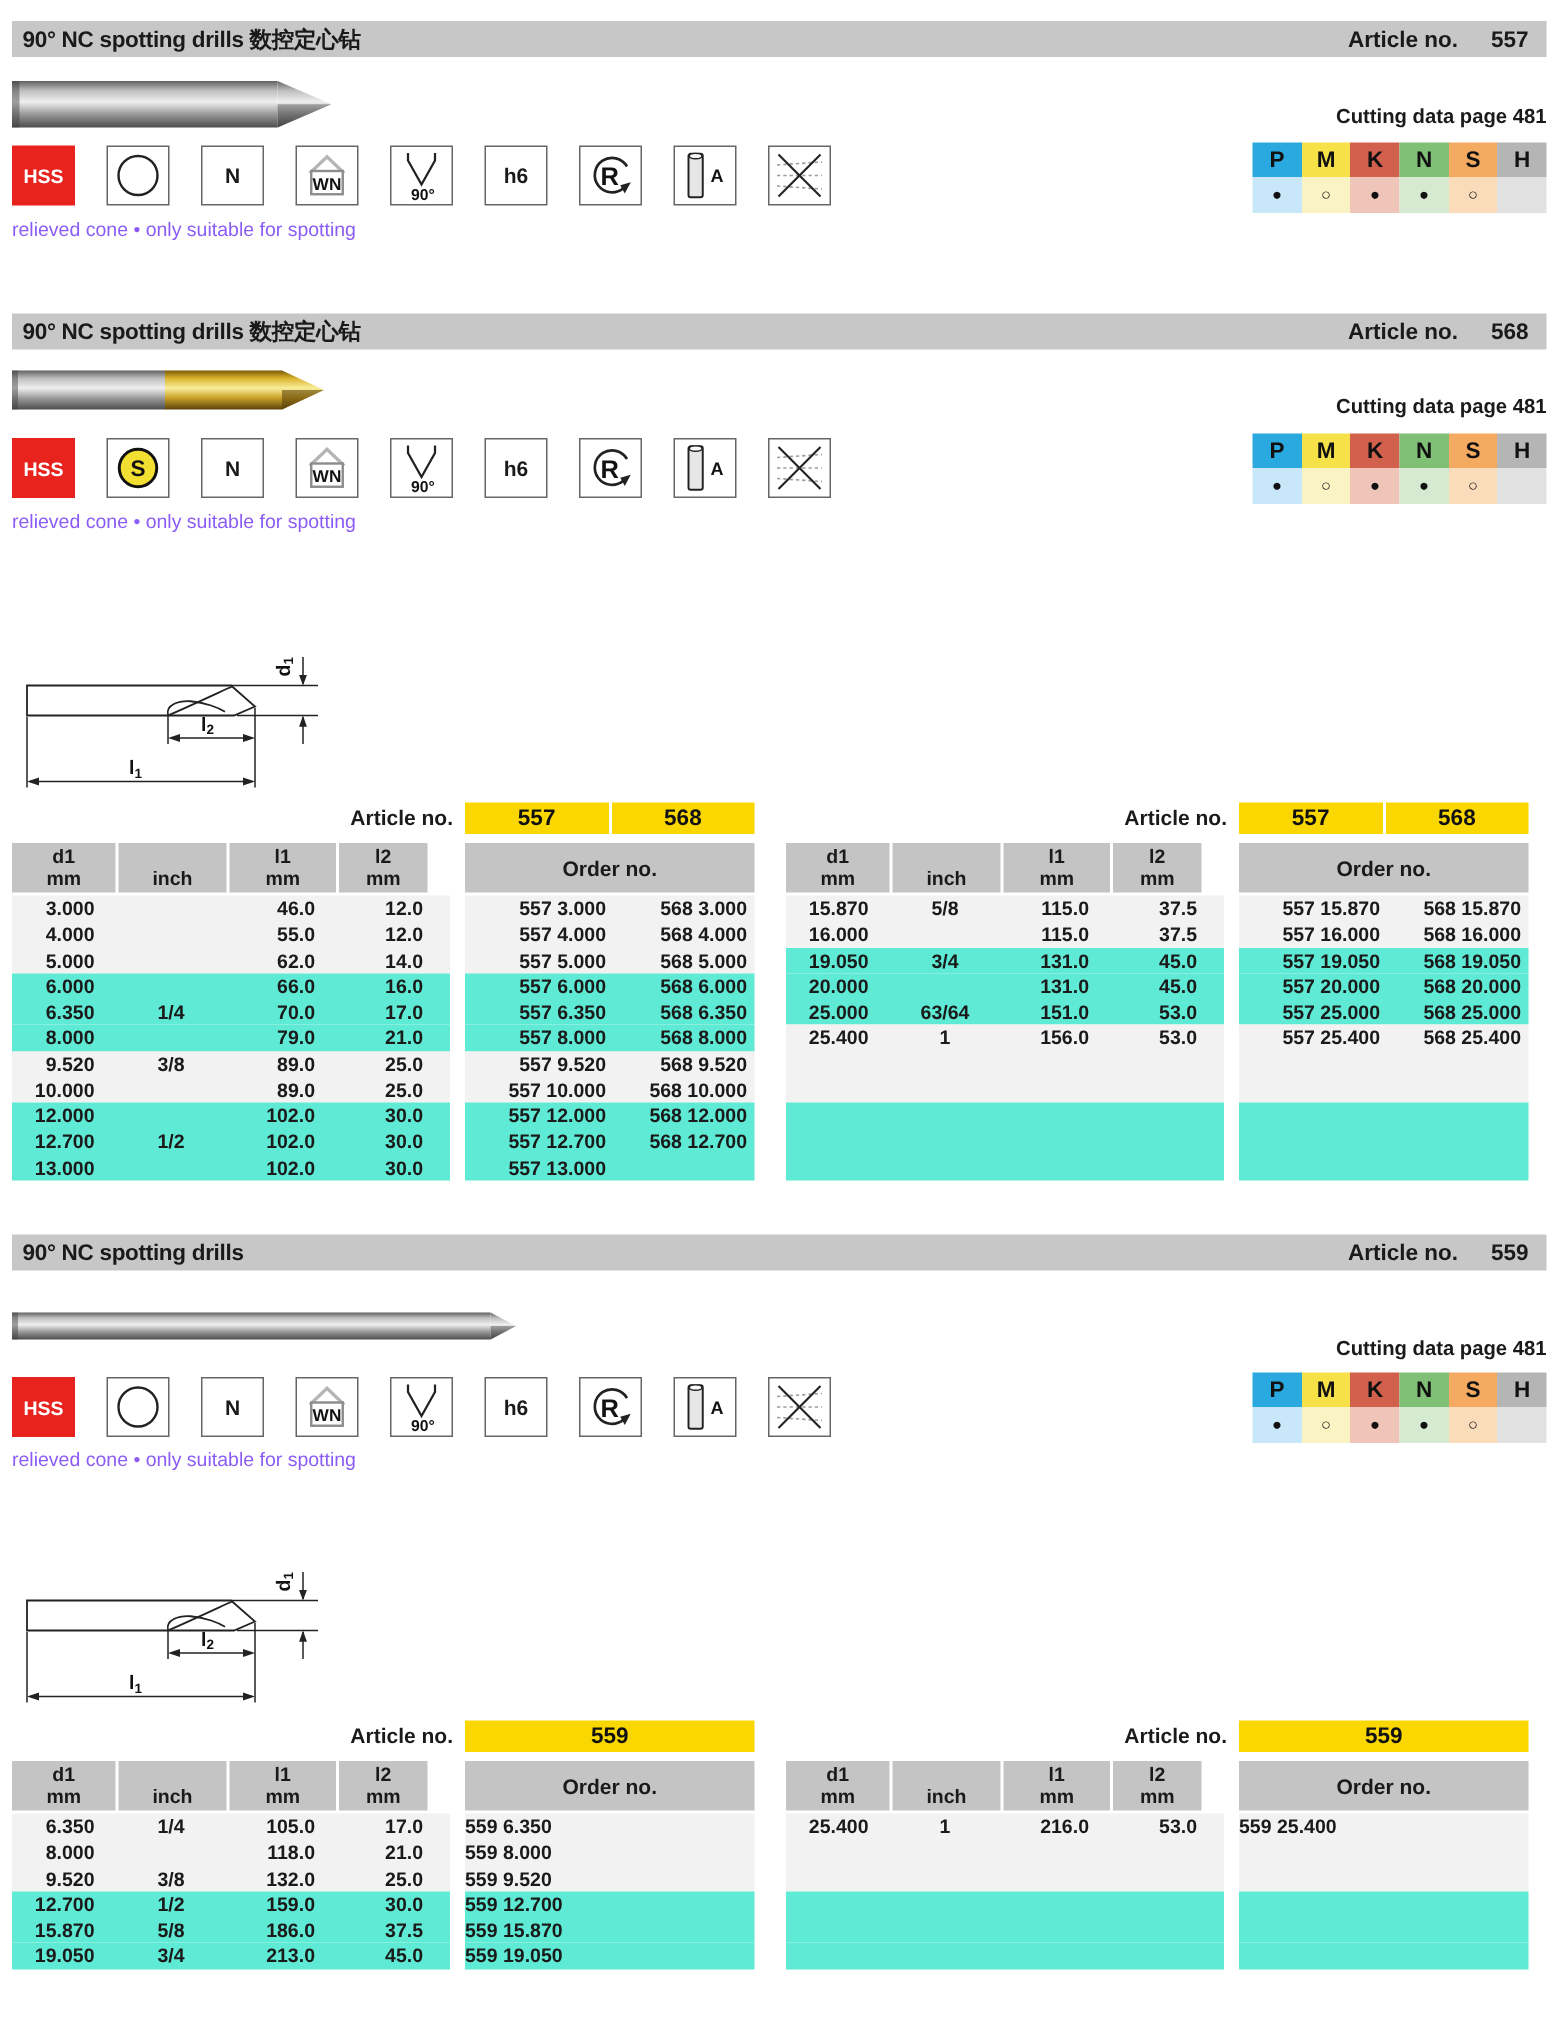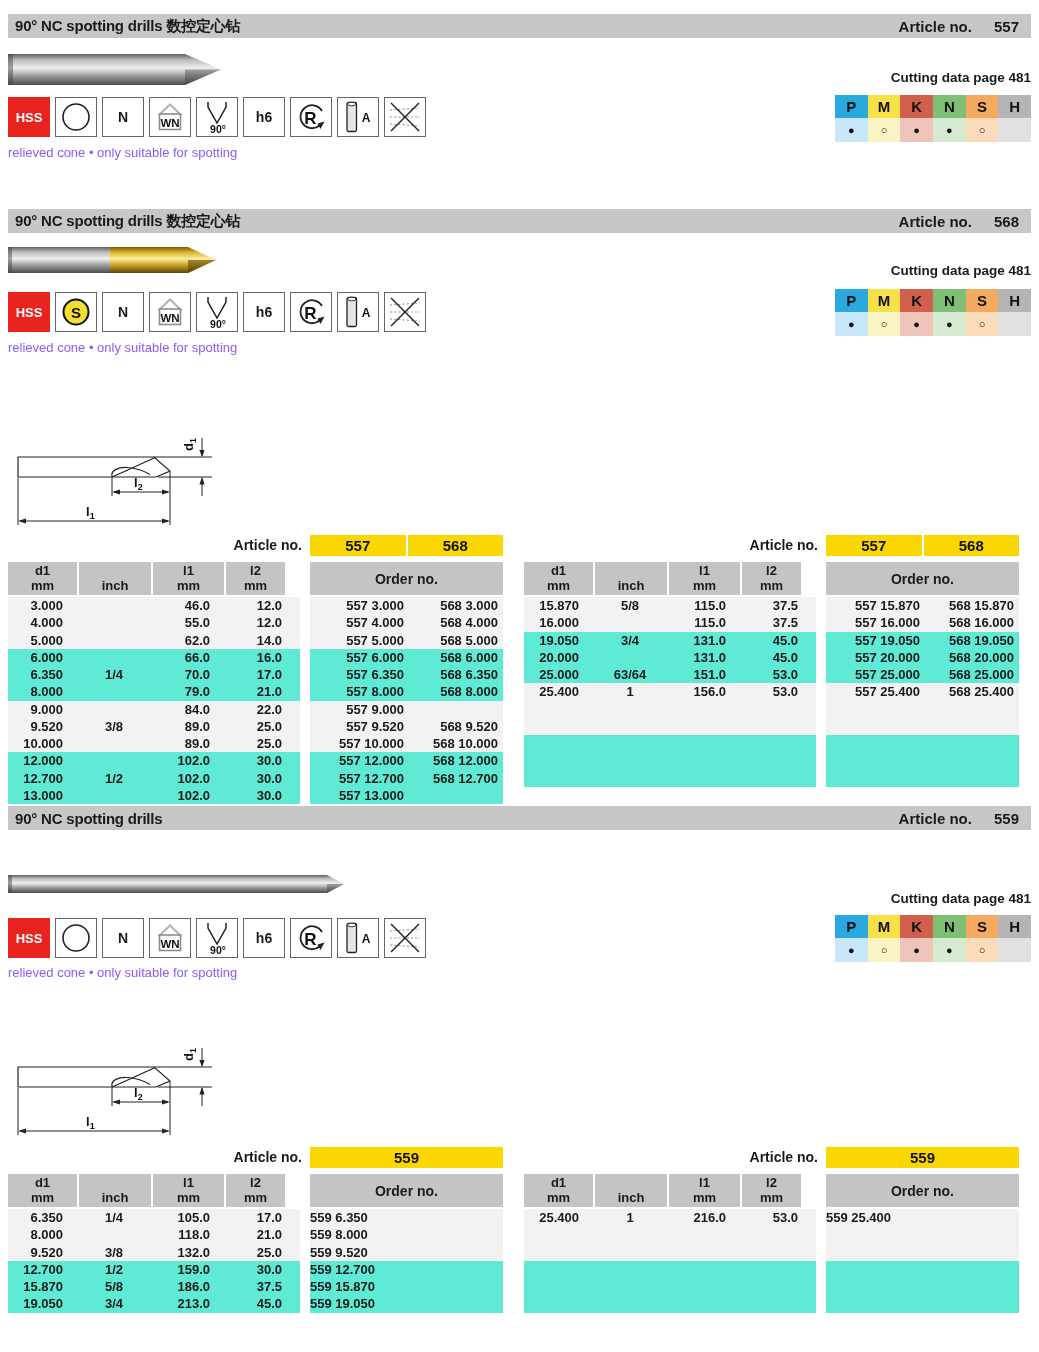--- a/index.html
+++ b/index.html
@@ -9,21 +9,21 @@
 
   
   .section-header { position:absolute; left:8px; width:1023px; height:24px; background:#c7c7c7;
     display:flex; align-items:center; justify-content:space-between; padding:0 12px 0 7px; }
   .sh-title { font-weight:bold; font-size:15px; letter-spacing:-0.2px; }
   .sh-right { font-weight:bold; font-size:15px; display:flex; gap:22px; }
 
   .cutting { position:absolute; right:8px; font-weight:bold; font-size:13.5px; }
 
   
-  .icons-row { position:absolute; left:8px; display:flex; gap:5px; }
+  .icons-row { position:absolute; left:8px; display:flex; gap:21px; }
   .icon-box { width:42px; height:40px; border:1px solid #666; background:#fff;
     display:flex; align-items:center; justify-content:center; }
   .icon-box.hss { border:none; color:#fff; font-weight:bold; font-size:13px; background:#e8231e; }
   .icon-letter { font-size:14px; font-weight:bold; }
 
   .note { position:absolute; left:8px; font-size:13px; color:#8b5cf6; }
 
   
   .iso { position:absolute; left:835px; width:196px; display:flex; }
   .iso-col { flex:1; }
@@ -415,32 +415,20 @@
           <span class="cl1">79.0</span>
           <span class="cl2">21.0</span>
         </div>
         <div class="seg-order">
           <span class="co1">557 8.000</span>
           <span class="co2">568 8.000</span>
         </div>
       </div>
       <div class="trow light">
         <div class="seg-left">
-          <span class="cd1">9.000</span>
-          <span class="cinch"></span>
-          <span class="cl1">84.0</span>
-          <span class="cl2">22.0</span>
-        </div>
-        <div class="seg-order">
-          <span class="co1">557 9.000</span>
-          <span class="co2"></span>
-        </div>
-      </div>
-      <div class="trow light">
-        <div class="seg-left">
           <span class="cd1">9.520</span>
           <span class="cinch">3/8</span>
           <span class="cl1">89.0</span>
           <span class="cl2">25.0</span>
         </div>
         <div class="seg-order">
           <span class="co1">557 9.520</span>
           <span class="co2">568 9.520</span>
         </div>
       </div>
@@ -647,21 +635,21 @@
           <span class="cl1"></span>
           <span class="cl2"></span>
         </div>
         <div class="seg-order">
           <span class="co1"></span>
           <span class="co2"></span>
         </div>
       </div>
     </div>
 
-  <div class="section-header" style="top:806px">
+  <div class="section-header" style="top:823px">
     <span class="sh-title">90° NC spotting drills</span>
     <span class="sh-right">
       <span>Article no.</span>
       <span>559</span>
     </span>
   </div>
 
   <div class="abs" style="left:8px;top:871px">
     <svg width="336" height="26" viewBox="0 0 336 26">
       <defs>

